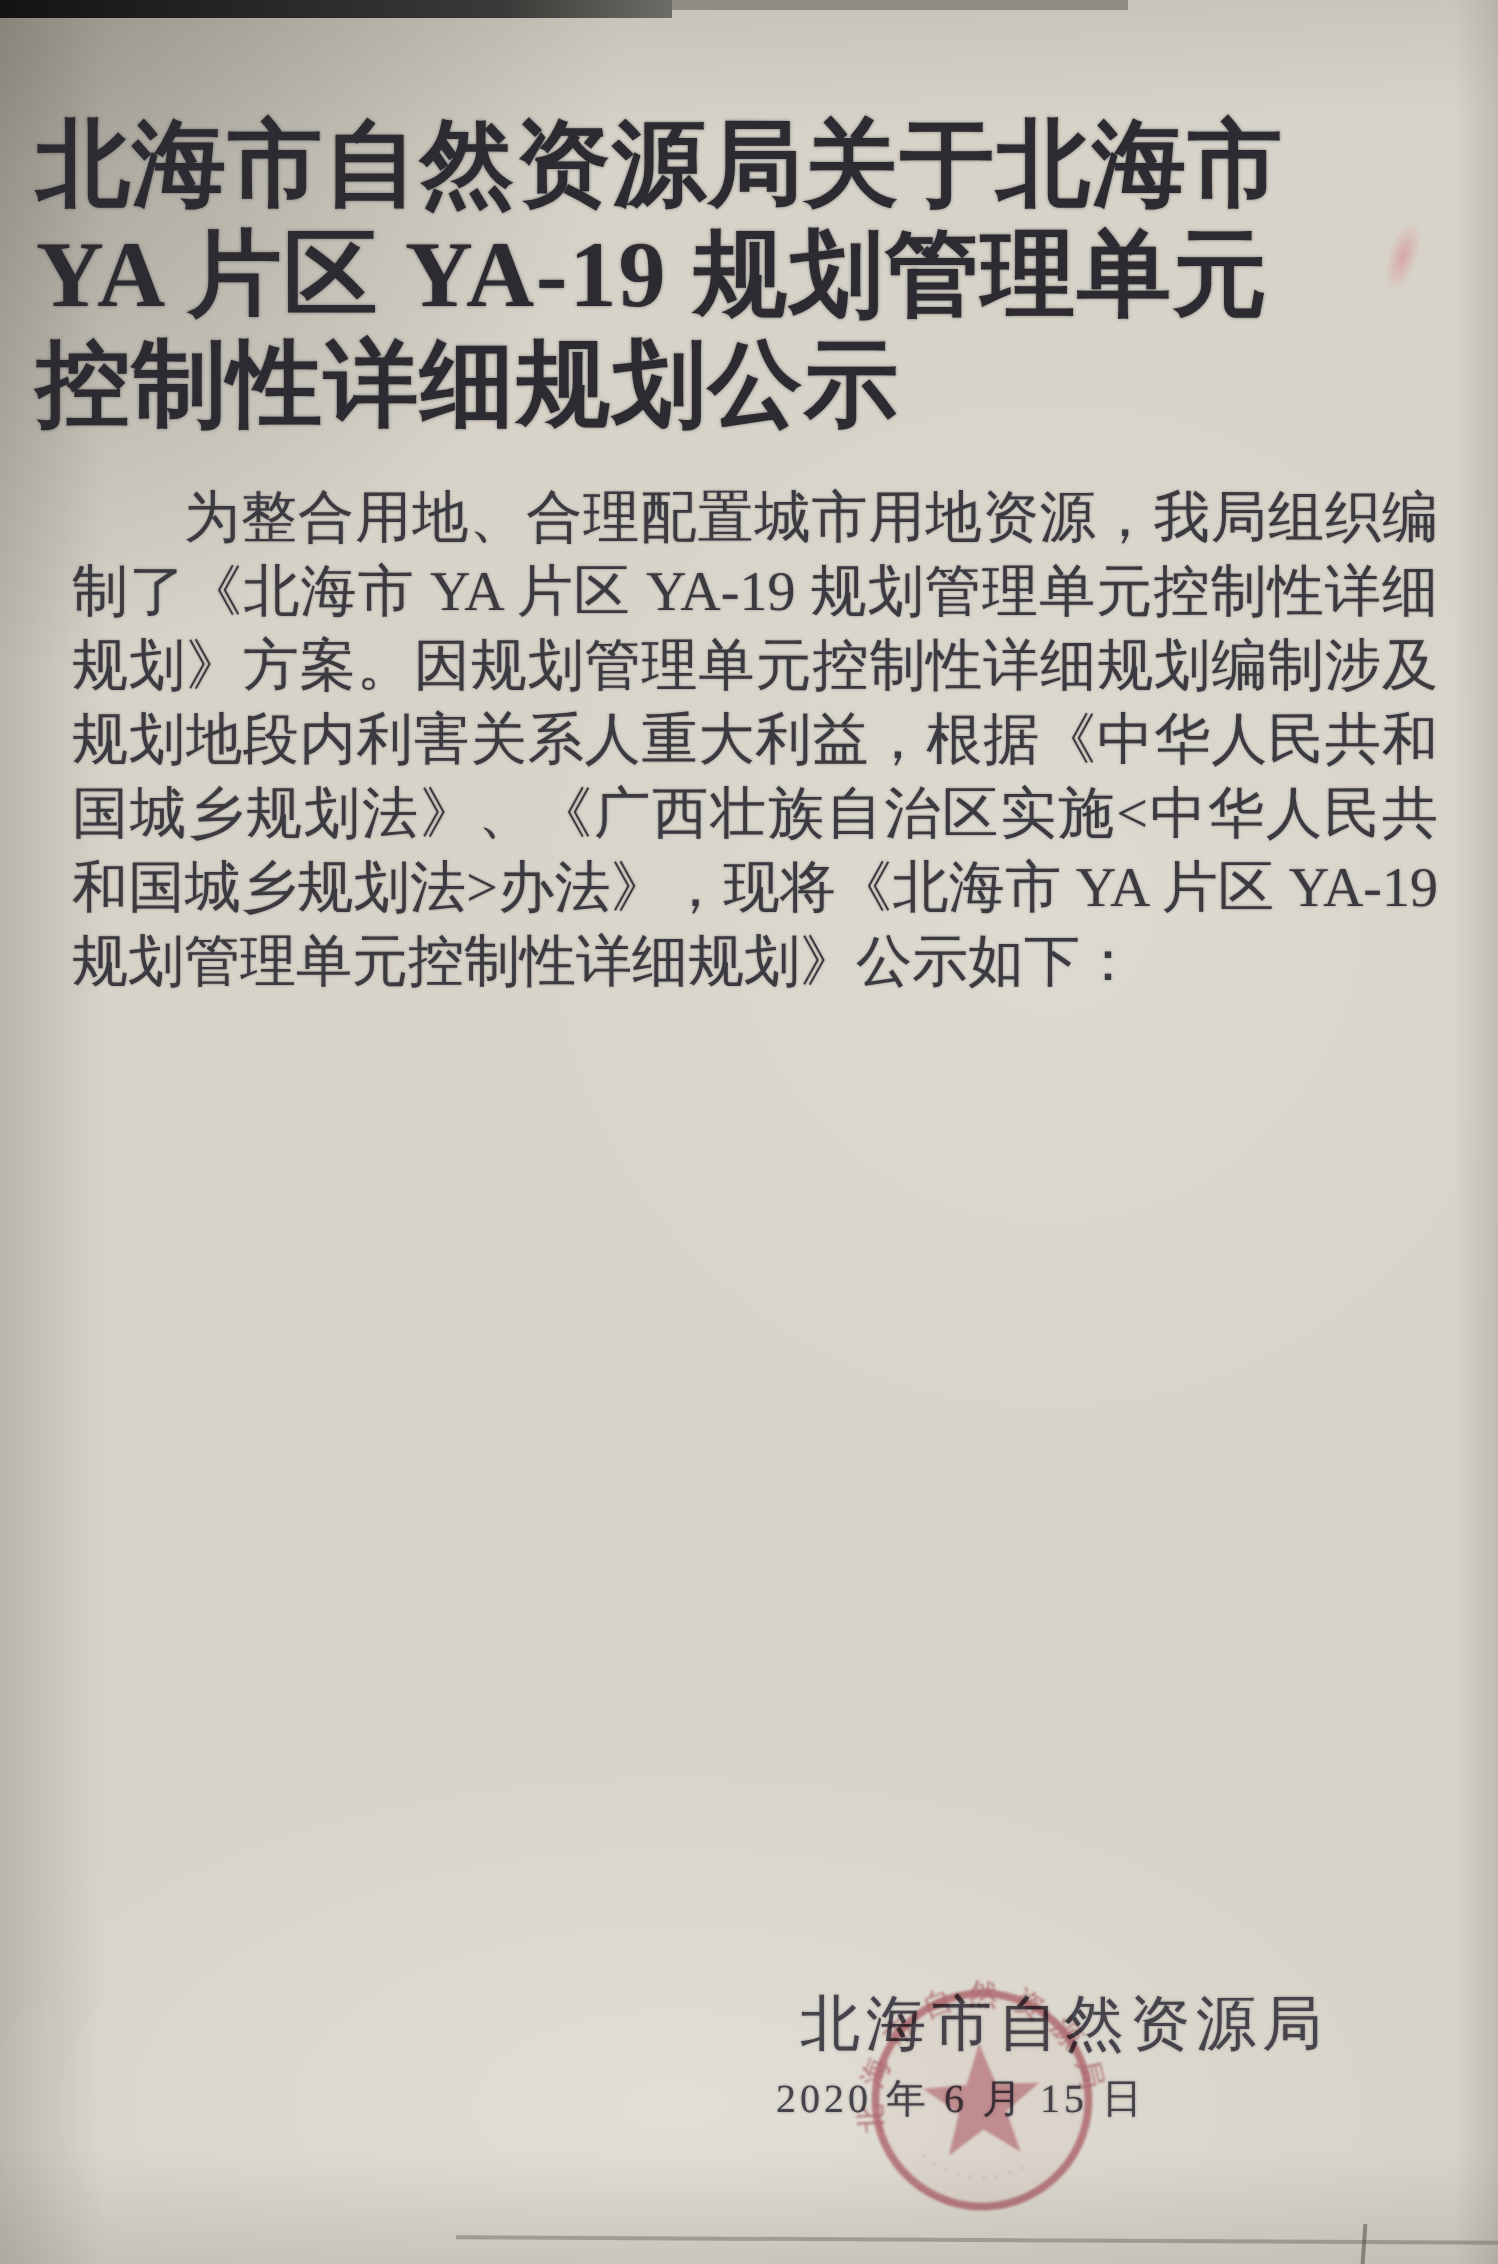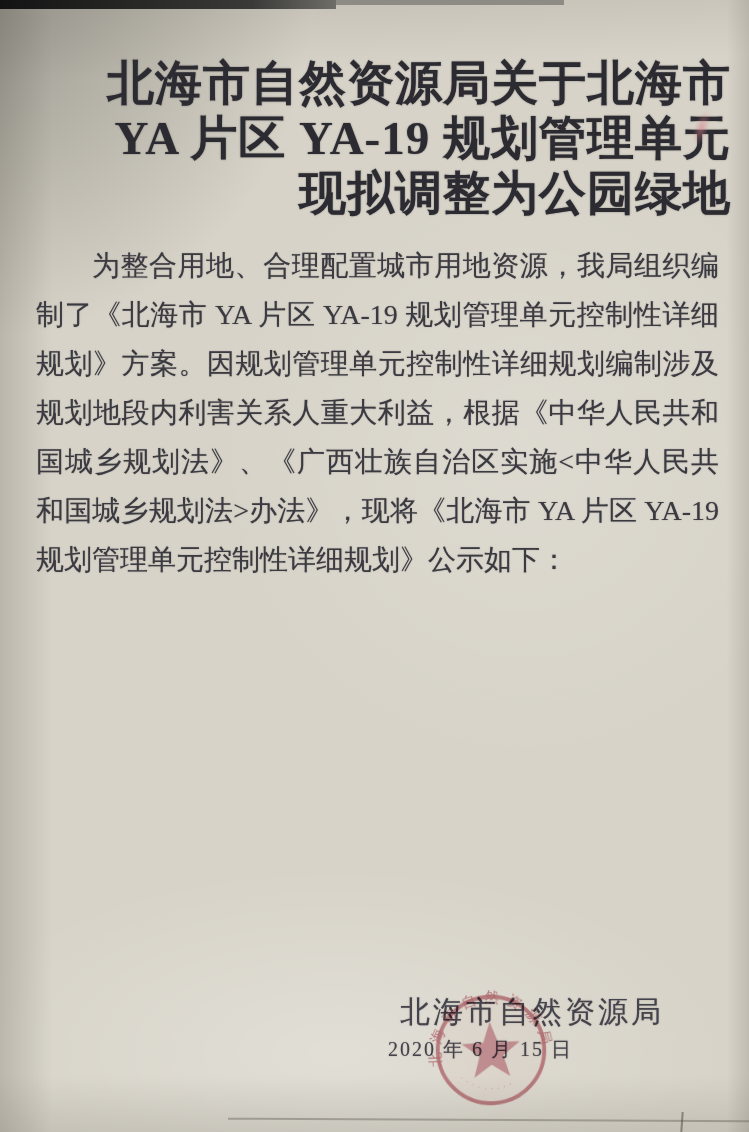--- a/index.html
+++ b/index.html
@@ -22,25 +22,25 @@
     background:linear-gradient(90deg,#131313,#3a3a38 75%,#6e6d68);}
   .top-gray-strip{position:absolute;left:336px;top:0;width:228px;height:5px;background:#8d8b84;}
   .pink-smudge{position:absolute;left:694px;top:110px;width:15px;height:36px;
     border-radius:50%;transform:rotate(18deg);
     background:radial-gradient(ellipse, rgba(216,128,140,0.55), rgba(216,128,140,0) 70%);}
   .bottom-fold-line{position:absolute;left:228px;top:1119px;width:521px;height:2px;
     background:rgba(105,100,90,0.45);transform:rotate(0.3deg);}
   .bottom-edge-tick{position:absolute;left:681px;top:1112px;width:2px;height:20px;
     background:rgba(80,75,70,0.55);transform:rotate(4deg);}
 
-  .title{margin:56px 18px 0 18px;text-align:right;
+  .title{margin:56px 18px 0 18px;text-align:left;
     font-size:47px;line-height:55px;font-weight:700;color:#2c2b31;
     letter-spacing:1px;text-shadow:0 0 1.6px rgba(60,58,64,0.65);}
   .body-text{margin:20px 30px 0 36px;color:#3b3a40;
-    font-size:28px;line-height:49px;text-align:justify;word-break:break-all;
+    font-size:28px;line-height:37px;text-align:justify;word-break:break-all;
     text-shadow:0 0 1.2px rgba(70,68,72,0.55);}
   .body-text p{margin:0;text-indent:2em;}
 
   .sig-org{position:absolute;left:400px;top:992px;font-size:30px;color:#45434b;
     letter-spacing:3px;text-shadow:0 0 1.3px rgba(70,68,72,0.5);}
   .sig-date{position:absolute;left:388px;top:1036px;font-size:20px;color:#45434b;
     letter-spacing:2px;text-shadow:0 0 1.3px rgba(70,68,72,0.5);}
 
   .seal{position:absolute;left:423px;top:982px;width:136px;height:136px;
     transform:rotate(-3deg);mix-blend-mode:multiply;opacity:0.85;filter:blur(0.4px);}
@@ -50,21 +50,21 @@
 
 <div class="photo">
 
   <div class="top-dark-bar"></div>
   <div class="top-gray-strip"></div>
   <div class="pink-smudge"></div>
 
   <div class="title">
     <div>北海市自然资源局关于北海市</div>
     <div>YA 片区 YA-19 规划管理单元</div>
-    <div>现拟调整为公园绿地</div>
+    <div>控制性详细规划公示</div>
   </div>
 
   <div class="body-text">
     <p>为整合用地、合理配置城市用地资源，我局组织编制了《北海市 YA 片区 YA-19 规划管理单元控制性详细规划》方案。因规划管理单元控制性详细规划编制涉及规划地段内利害关系人重大利益，根据《中华人民共和国城乡规划法》、《广西壮族自治区实施&lt;中华人民共和国城乡规划法&gt;办法》，现将《北海市 YA 片区 YA-19 规划管理单元控制性详细规划》公示如下：</p>
   </div>
 
   <div class="sig-org">北海市自然资源局</div>
   <div class="sig-date">2020 年 6 月 15 日</div>
 
   <svg class="seal" viewBox="0 0 120 120">

